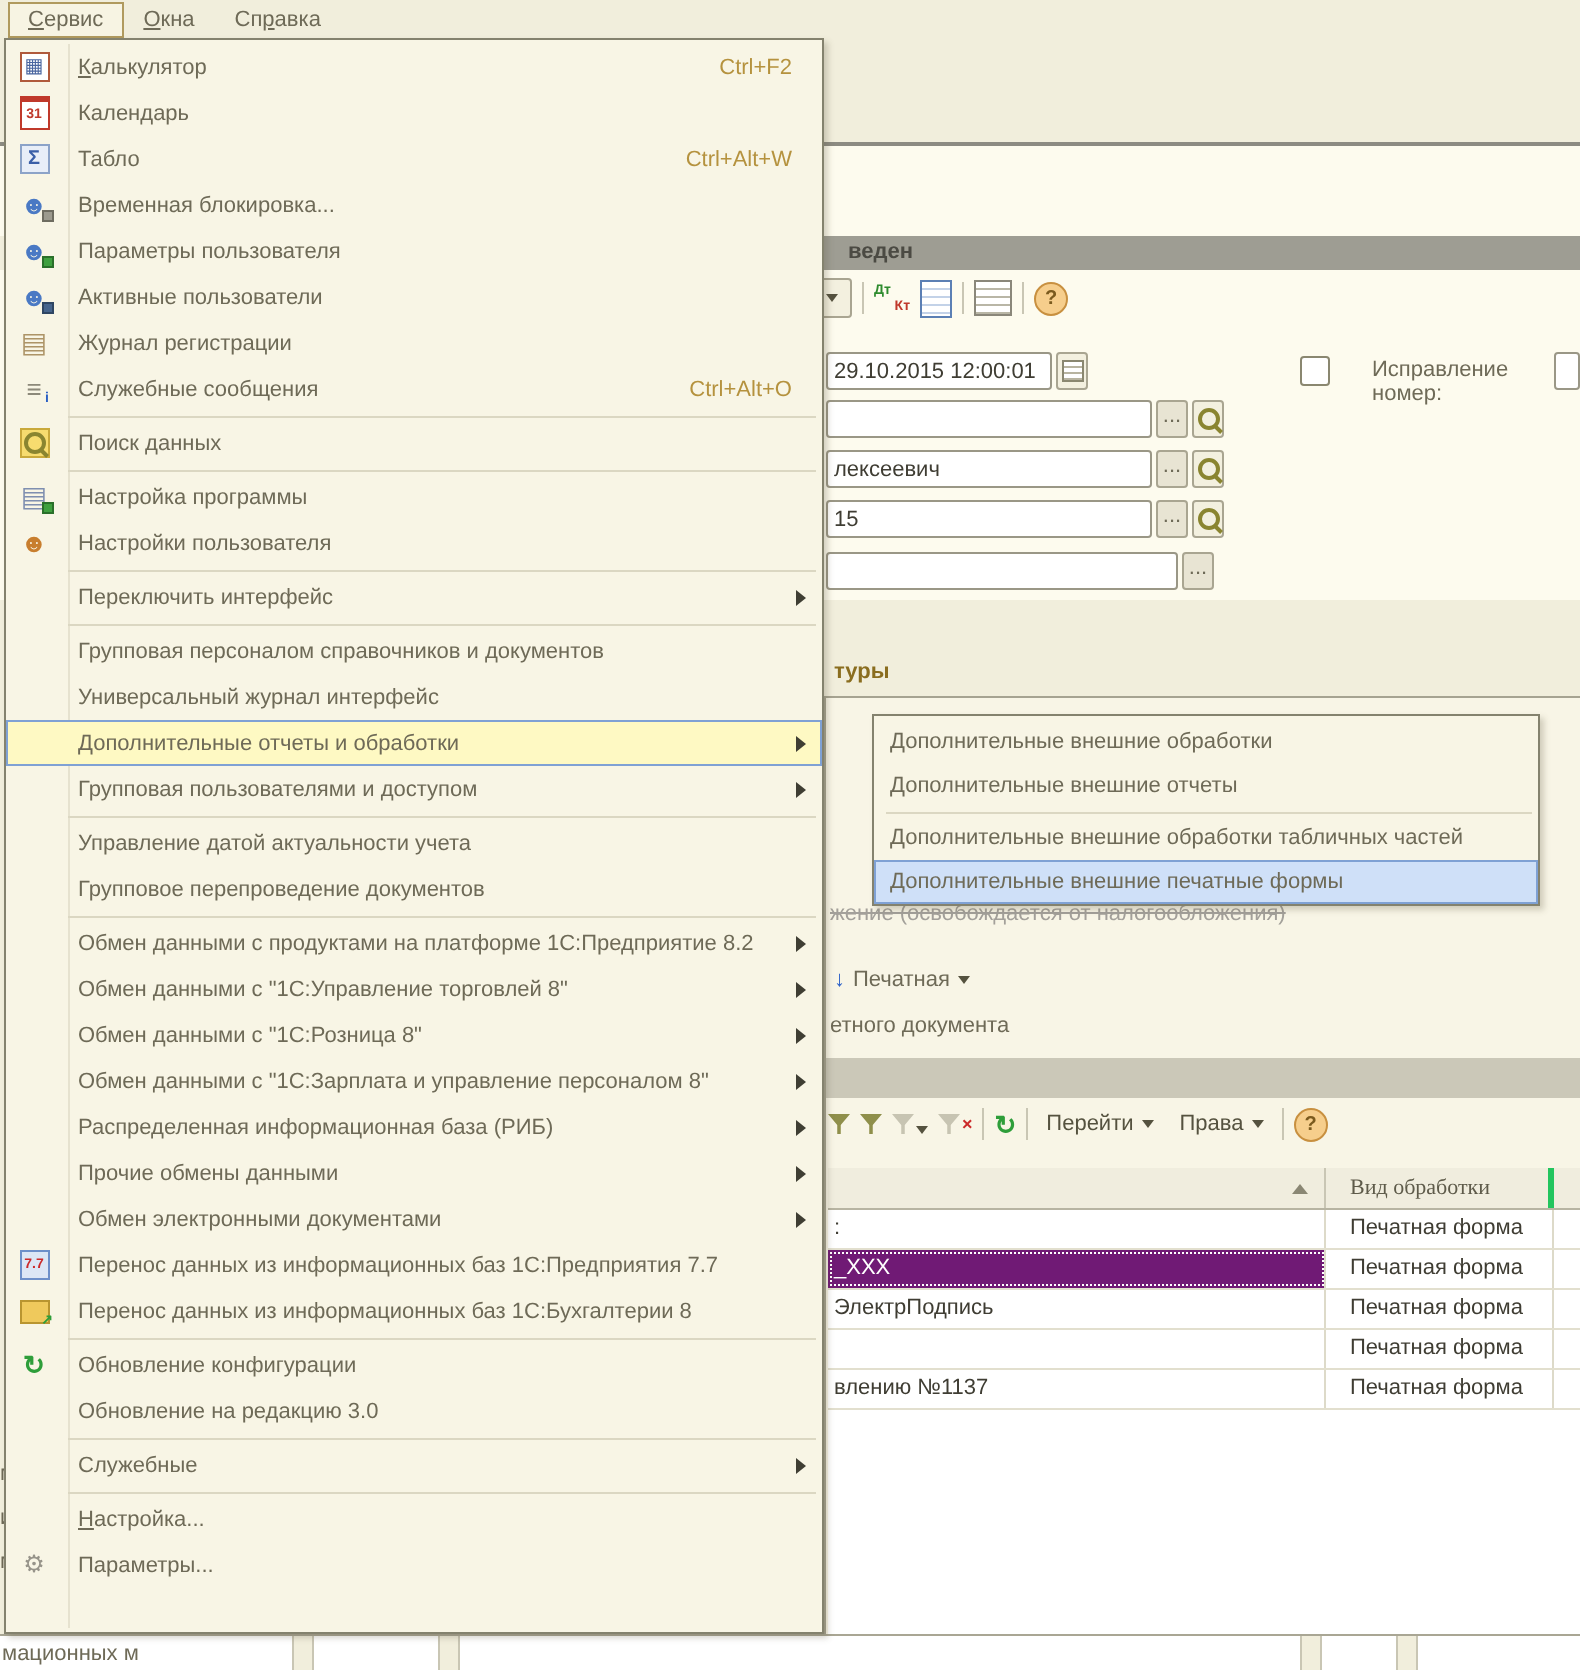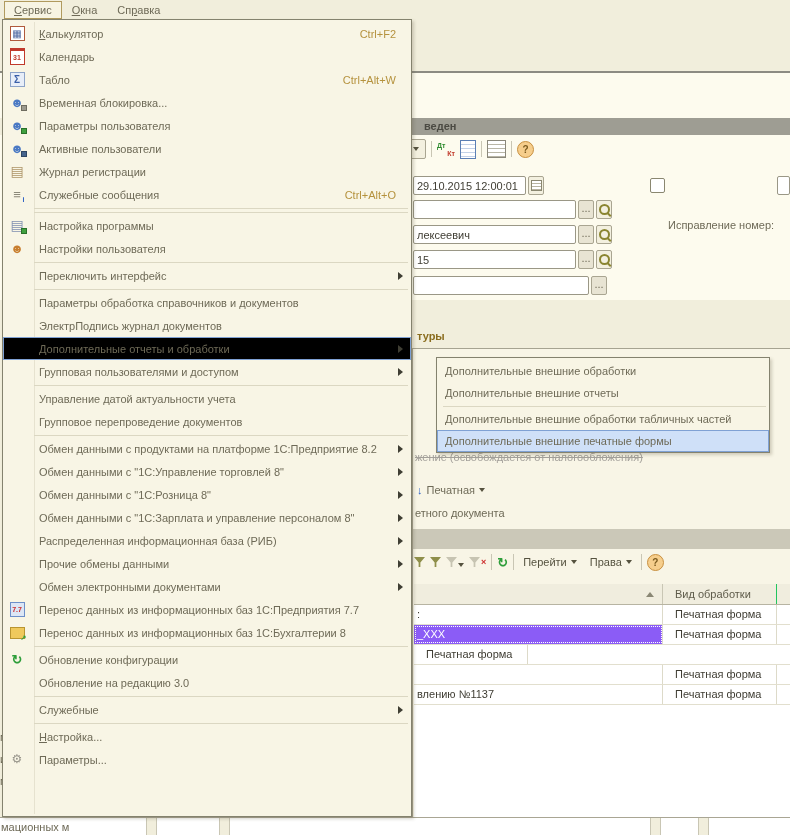--- a/index.html
+++ b/index.html
@@ -62,44 +62,44 @@
   .fn.on{background:#8F8F4B;} .fn.off{background:#C7C4B2;}
   .fnwrap{display:flex;align-items:flex-end;gap:1px;}
   .fx{color:#CC2A2A;font-weight:bold;font-size:9px;line-height:9px;}
   .refresh{color:#2E9E3A;font-weight:bold;font-size:13px;line-height:13px;}
   .flatbtn{display:flex;align-items:center;gap:4px;padding:2px 4px;color:#55523F;white-space:nowrap;justify-content:space-between;}
 
   #white-area{position:absolute;left:1px;top:256px;width:377px;height:213px;background:#fff;}
   #theader{position:absolute;left:1px;top:235px;width:377px;height:21px;background:#F0EDDE;
     border-bottom:1px solid #B7B4A2;box-sizing:border-box;display:flex;color:#5E5B4A;}
   .th1{position:relative;width:249px;border-right:1px solid #C9C6B4;box-sizing:border-box;}
-  .th2{width:114px;padding:4px 0 0 12px;border-right:1px solid #22c55e;box-sizing:border-box;}
+  .th2{width:114px;padding:4px 0 0 12px;border-right:3px solid #22c55e;box-sizing:border-box;font-family:Liberation Serif, serif;}
   .sort-tri{position:absolute;right:8px;top:8px;width:0;height:0;border-left:4px solid transparent;
     border-right:4px solid transparent;border-bottom:5px solid #8A8774;}
   #table-rows{position:absolute;left:1px;top:256px;width:377px;}
   .trow{display:flex;height:20px;border-bottom:1px solid #E2DFCE;box-sizing:border-box;background:#fff;color:#3F3D33;}
   .tc1{width:249px;padding:3px 3px 0;box-sizing:border-box;border-right:1px solid #DDDAC9;
     white-space:nowrap;overflow:hidden;}
   .tc2{width:114px;padding:3px 12px 0 12px;box-sizing:border-box;border-right:1px solid #DDDAC9;}
-  .trow.sel .tc1{background:#8b5cf6;color:#fff;outline:1px dotted #fff;outline-offset:-2px;}
+  .trow.sel .tc1{background:#701a75;color:#fff;outline:1px dotted #fff;outline-offset:-2px;}
 
   
   #bottom-strip{left:0;top:817px;width:790px;height:18px;background:#fff;border-top:1px solid #A9A694;box-sizing:border-box;}
   #bottom-frag{position:absolute;left:1px;top:3px;color:#6E6A57;white-space:nowrap;}
   .vpair{position:absolute;top:0;height:18px;width:9px;border-left:1px solid #C9C6B4;
     border-right:1px solid #C9C6B4;background:#F1EEDC;}
   .edge-frag{position:absolute;width:3px;overflow:hidden;color:#6E6A57;}
 
   
   #menu{left:2px;top:19px;width:410px;height:798px;background:#F8F5E5;border:1px solid #84826E;
     box-sizing:border-box;z-index:10;box-shadow:2px 2px 3px rgba(90,85,60,.25);}
   #gutter-line{position:absolute;left:31px;top:2px;bottom:2px;width:1px;background:#E6E2CF;}
   #menu-items{position:relative;padding-top:2px;}
   .mitem{height:23px;display:flex;align-items:center;padding-right:3px;cursor:default;}
-  .mitem.sel{background:#000000;box-shadow:inset 0 0 0 1px #7FA1D4;}
+  .mitem.sel{background:#fef9c3;box-shadow:inset 0 0 0 1px #7FA1D4;}
   .mi-gutter{width:28px;flex:none;display:flex;align-items:center;justify-content:center;}
   .mi-label{padding-left:8px;white-space:nowrap;}
   .mi-short{margin-left:auto;color:#B5923E;padding-right:12px;white-space:nowrap;}
   .mi-arrow{margin-left:auto;margin-right:5px;width:0;height:0;border-top:4px solid transparent;
     border-bottom:4px solid transparent;border-left:5px solid #3F3E33;}
   .msep{height:4px;display:flex;align-items:center;padding-left:31px;padding-right:3px;}
   .msep i{flex:1;height:1px;background:#DBD7C2;}
 
   #submenu{left:436px;top:357px;width:334px;height:96px;background:#F8F5E5;border:1px solid #84826E;
     box-sizing:border-box;z-index:11;box-shadow:2px 2px 3px rgba(90,85,60,.25);padding-top:2px;}
@@ -163,21 +163,21 @@
     <span class="mini-list"></span>
     <span class="vsep"></span>
     <span class="help-circle">?</span>
   </div>
 
   <input class="inp" style="left: 413px; top: 176px; width: 113px;" readonly="" value="29.10.2015 12:00:01">
   <span class="mag-btn" style="left:528px;top:176px;background:#F3F0DF;">
     <span style="width:9px;height:9px;border:1px solid #8A8770;background:repeating-linear-gradient(#fff 0 2px,#B8B4A0 2px 3px);"></span>
   </span>
   <span class="cb" style="left:650px;top:178px;"></span>
-  <span class="abs" style="left:668px;top:179px;margin-top:40px;">Исправление номер:</span>
+  <span class="abs" style="left:686px;top:179px;">Исправление номер:</span>
   <span class="inp" style="left:777px;top:176px;width:13px;"></span>
 
   <input class="inp" style="left: 413px; top: 200px; width: 163px;" readonly="" value="">
   <span class="dots-btn" style="left:578px;top:200px;">...</span>
   <span class="mag-btn" style="left:596px;top:200px;">
       <span class="mag"></span>
     </span>
 
   <input class="inp" style="left: 413px; top: 225px; width: 163px;" readonly="" value="лексеевич">
   <span class="dots-btn" style="left:578px;top:225px;">...</span>
@@ -243,20 +243,21 @@
     <div id="table-rows">
         <div class="trow">
           <span class="tc1">:</span>
           <span class="tc2">Печатная форма</span>
         </div>
         <div class="trow sel">
           <span class="tc1">_ХХХ</span>
           <span class="tc2">Печатная форма</span>
         </div>
         <div class="trow">
+          <span class="tc1">ЭлектрПодпись</span>
           <span class="tc2">Печатная форма</span>
         </div>
         <div class="trow">
           <span class="tc1"></span>
           <span class="tc2">Печатная форма</span>
         </div>
         <div class="trow">
           <span class="tc1">влению №1137</span>
           <span class="tc2">Печатная форма</span>
         </div>
@@ -344,20 +345,30 @@
               <span class="ico-core i-msg" style="display: flex; align-items: center; justify-content: center;">≡</span>
               <span class="badge b-i">i</span>
             </span>
           </span>
           <span class="mi-label">Служебные сообщения</span>
           <span class="mi-short">Ctrl+Alt+O</span>
         </div>
         <div class="msep">
           <i></i>
         </div>
+        <div class="mitem">
+          <span class="mi-gutter">
+            <span class="ico">
+              <span class="ico-core i-search" style="display: flex; align-items: center; justify-content: center; width: 13px; height: 13px;">
+                <span class="mag"></span>
+              </span>
+            </span>
+          </span>
+          <span class="mi-label">Поиск данных</span>
+        </div>
         <div class="msep">
           <i></i>
         </div>
         <div class="mitem">
           <span class="mi-gutter">
             <span class="ico">
               <span class="ico-core i-doc" style="display: flex; align-items: center; justify-content: center;">▤</span>
               <span class="badge b-green"></span>
             </span>
           </span>
@@ -377,25 +388,25 @@
         <div class="mitem">
           <span class="mi-gutter"></span>
           <span class="mi-label">Переключить интерфейс</span>
           <i class="mi-arrow"></i>
         </div>
         <div class="msep">
           <i></i>
         </div>
         <div class="mitem">
           <span class="mi-gutter"></span>
-          <span class="mi-label">Параметры обработка справочников и документов</span>
-        </div>
-        <div class="mitem">
-          <span class="mi-gutter"></span>
-          <span class="mi-label">ЭлектрПодпись журнал документов</span>
+          <span class="mi-label">Групповая персоналом справочников и документов</span>
+        </div>
+        <div class="mitem">
+          <span class="mi-gutter"></span>
+          <span class="mi-label">Универсальный журнал интерфейс</span>
         </div>
         <div class="mitem sel">
           <span class="mi-gutter"></span>
           <span class="mi-label">Дополнительные отчеты и обработки</span>
           <i class="mi-arrow"></i>
         </div>
         <div class="mitem">
           <span class="mi-gutter"></span>
           <span class="mi-label">Групповая пользователями и доступом</span>
           <i class="mi-arrow"></i>

